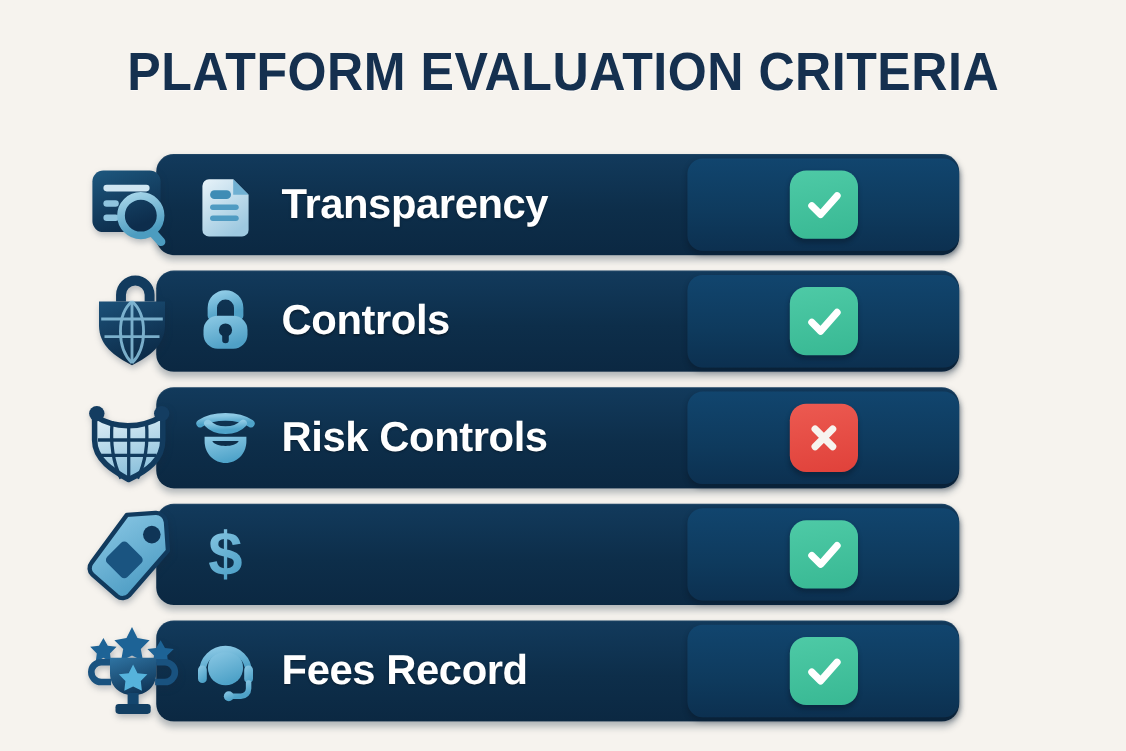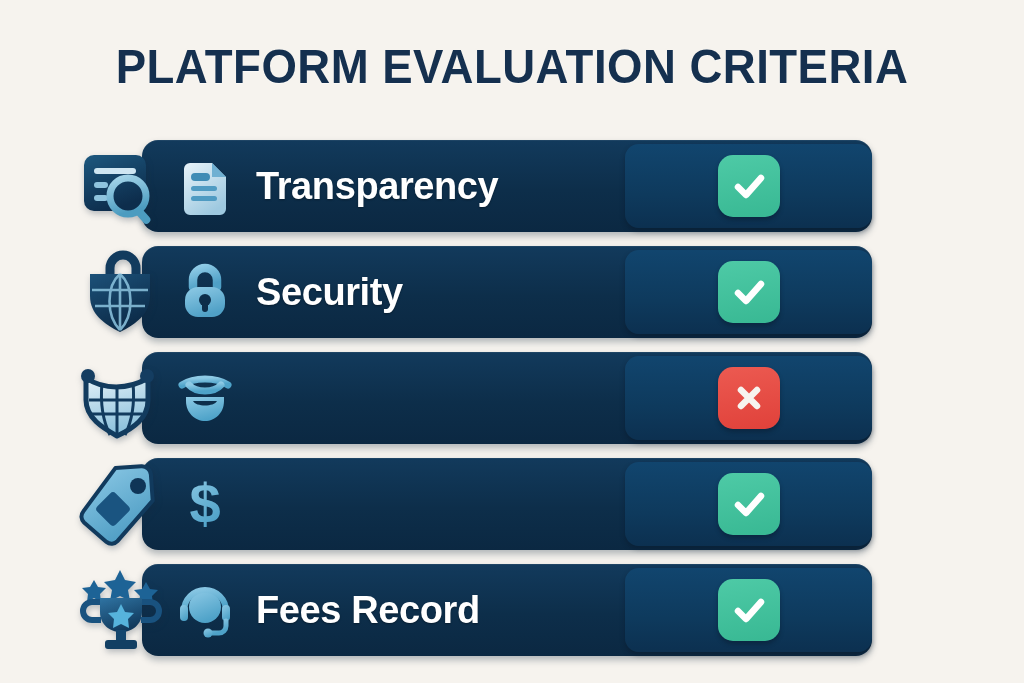--- a/index.html
+++ b/index.html
@@ -210,21 +210,21 @@
                 <stop offset="0%" stop-color="#8fcbe6"></stop>
                   <stop offset="100%" stop-color="#4fa0c6"></stop>
               </linearGradient>
             </defs>
             <path d="M19 26 v-7 a12 12 0 0 1 24 0 v7" fill="none" stroke="url(#lk1)" stroke-width="8.5" stroke-linecap="round"></path>
             <rect x="11" y="26" width="40" height="30" rx="13" fill="url(#lk1)"></rect>
             <circle cx="31" cy="39" r="6" fill="#0d2e4a"></circle>
             <rect x="28" y="40" width="6" height="11" rx="3" fill="#0d2e4a"></rect>
           </svg>
         </div>
-        <div class="bar-label">Security</div>
+        <div class="bar-label">Controls</div>
       </div>
       <div class="status-panel">
         <div class="status-badge pass">
           <svg viewBox="0 0 40 40">
             <path d="M9 21 L17 29 L32 12" fill="none" stroke="#ffffff" stroke-width="6.5" stroke-linecap="round" stroke-linejoin="round"></path>
           </svg>
         </div>
       </div>
     </div>
 
@@ -257,20 +257,21 @@
                 <stop offset="0%" stop-color="#8ecae5"></stop>
                   <stop offset="100%" stop-color="#4ea3c9"></stop>
               </linearGradient>
             </defs>
             <path d="M8 18 C20 10 42 10 54 18" fill="none" stroke="url(#sn1)" stroke-width="7" stroke-linecap="round"></path>
             <path d="M15 18 C22 26 40 26 47 18" fill="none" stroke="url(#sn1)" stroke-width="7" stroke-linecap="round"></path>
             <path d="M12 30 h38 v4 c0 12 -9 20 -19 20 C21 54 12 46 12 34 z" fill="url(#sn1)"></path>
             <path d="M19 34 c3 6 21 6 24 0" fill="#0d2e4a"></path>
           </svg>
         </div>
+        <div class="bar-label">Risk Controls</div>
       </div>
       <div class="status-panel">
         <div class="status-badge fail">
           <svg viewBox="0 0 40 40">
             <path d="M12 12 L28 28 M28 12 L12 28" fill="none" stroke="#f7f4ef" stroke-width="6.5" stroke-linecap="round"></path>
           </svg>
         </div>
       </div>
     </div>
 

